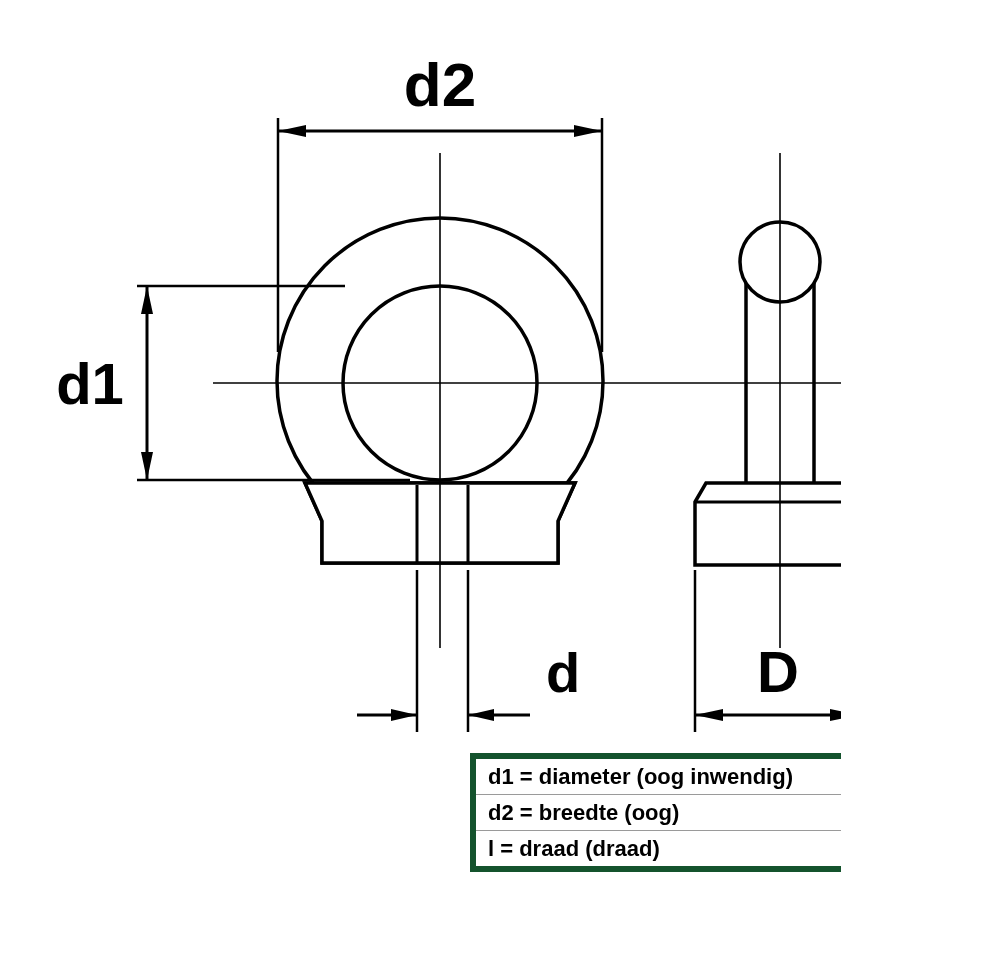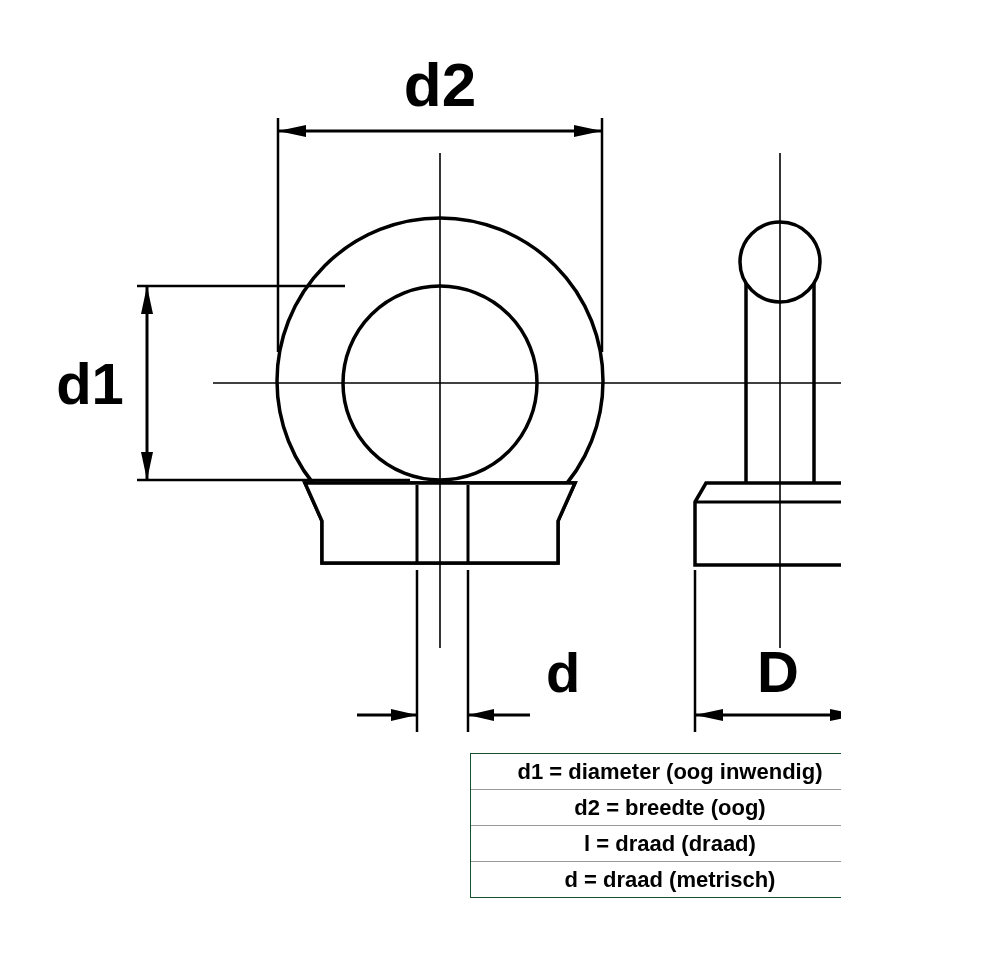--- a/index.html
+++ b/index.html
@@ -3,41 +3,40 @@
 <meta charset="utf-8">
 <style>
   html,body{margin:0;padding:0;background:#ffffff;}
   #canvas{
     position:relative;
     width:841px;
     height:978px;
     background:#ffffff;
     overflow:hidden;
     font-family:"Liberation Sans",sans-serif;
-    text-align:center;
   }
   svg{position:absolute;left:0;top:0;}
   svg text{
     font-family:"Liberation Sans",sans-serif;
     font-weight:bold;
     fill:#000000;
   }
   .outline{stroke:#000000;stroke-width:3.5;fill:none;}
   .filled-shape{stroke:#000000;stroke-width:3.5;fill:#ffffff;}
   .facet{stroke:#000000;stroke-width:3;fill:none;}
   .centerline{stroke:#000000;stroke-width:1.6;fill:none;}
   .extline{stroke:#000000;stroke-width:2.5;fill:none;}
   .dimline{stroke:#000000;stroke-width:3;fill:none;}
   .arrow{fill:#000000;stroke:none;}
   .legend{
     position:absolute;
     left:470px;
     top:753px;
     width:388px;
-    border:1px solid #14532d;
+    border:6px solid #14532d;
     background:#ffffff;
     box-sizing:border-box;
   }
   .legend-row{
     height:35px;
     line-height:35px;
     border-top:1px solid #9a9a9a;
     font-weight:bold;
     font-size:22px;
     color:#000000;
@@ -121,16 +120,15 @@
       <path class="arrow" d="M858 715 L830 709 L830 721 Z"></path>
       <text x="778" y="692" font-size="58" text-anchor="middle">D</text>
     </g>
 
   </svg>
 
   <div class="legend">
     <div class="legend-row">d1 = diameter (oog inwendig)</div>
     <div class="legend-row">d2 = breedte (oog)</div>
     <div class="legend-row">l = draad (draad)</div>
-    <div class="legend-row">d = draad (metrisch)</div>
   </div>
 
 </div>
 
 </body></html>

